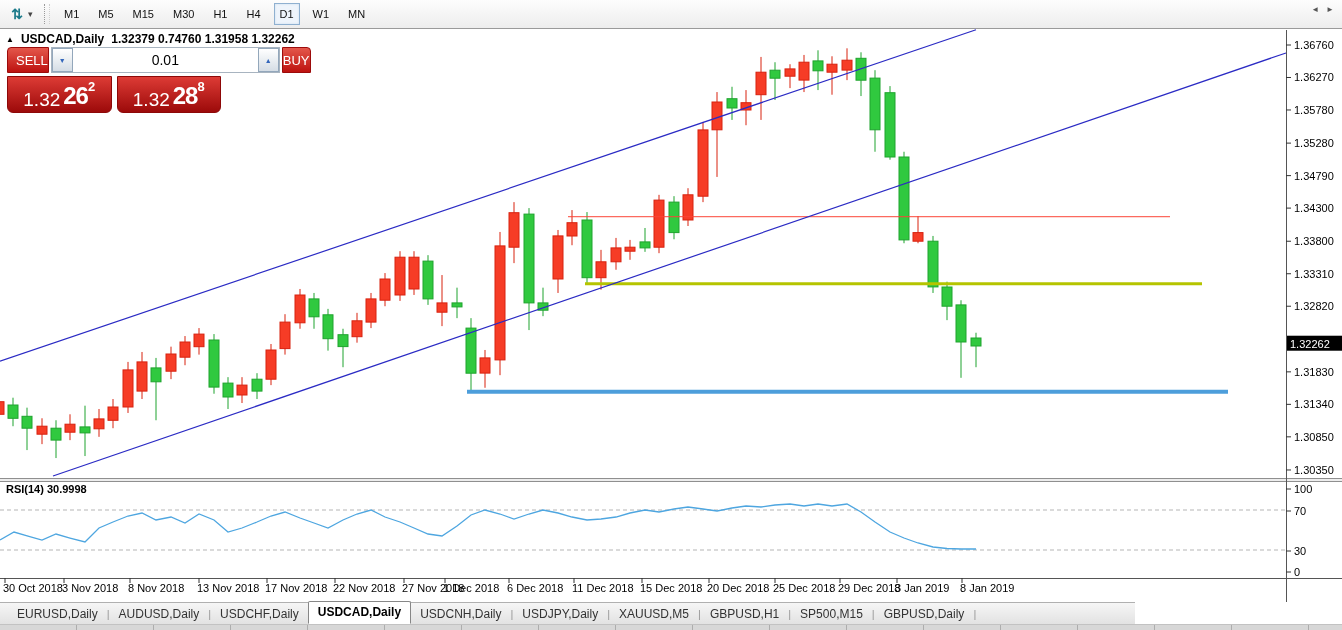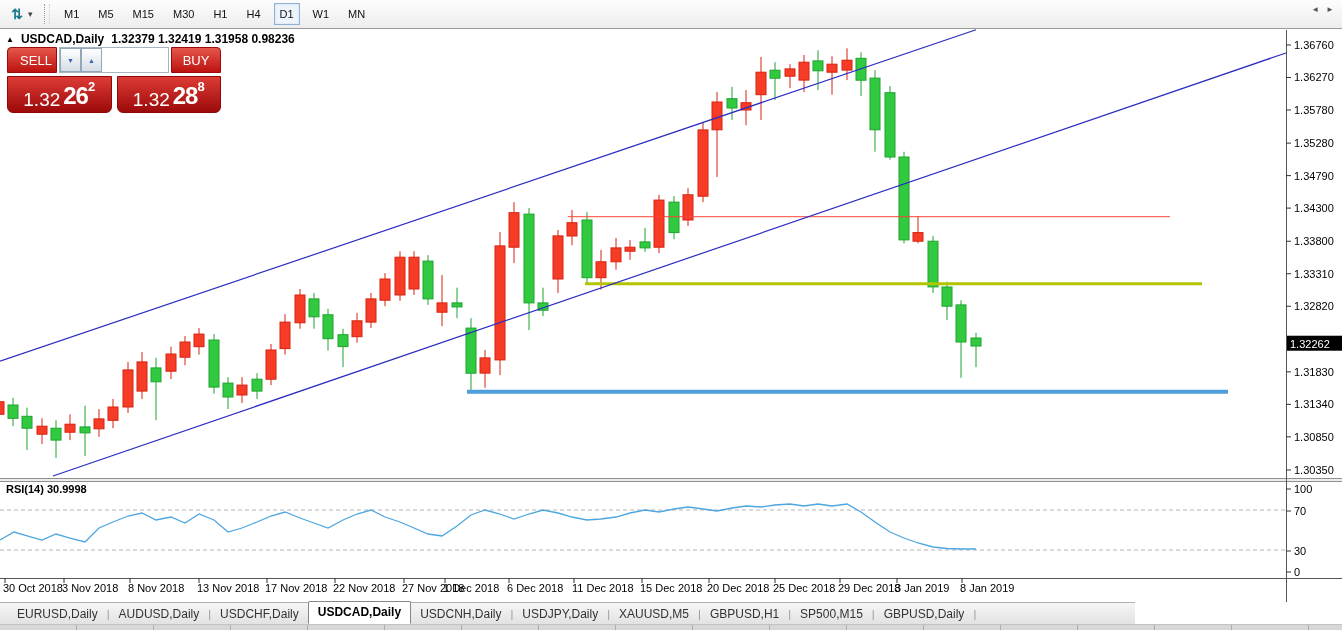--- a/index.html
+++ b/index.html
@@ -311,28 +311,29 @@
   <button class="tf">H1</button>
   <button class="tf">H4</button>
   <button class="tf active">D1</button>
   <button class="tf">W1</button>
   <button class="tf">MN</button>
 </div>
 
 <div class="chart-title">
   <span class="ct-tri">▲</span>
   <span>USDCAD,Daily</span>
-  <span>1.32379 1.32419 1.31958 0.98236</span>
+  <span>1.32379 0.74760 1.31958 1.32262</span>
 </div>
 
 <div class="trade-panel">
   <div class="tp-row1">
     <div class="tp-btn sell-btn">SELL</div>
     <div class="spinner">
       <div class="spin-btn">▼</div>
+      <input class="vol-input" value="0.01" style="">
       <div class="spin-btn">▲</div>
     </div>
     <div class="tp-btn buy-btn">BUY</div>
   </div>
   <div class="tp-row2">
     <div class="price-box">
       <span class="pb-prefix">1.32</span>
       <span class="pb-big">26</span>
       <span class="pb-sup">2</span>
     </div>

